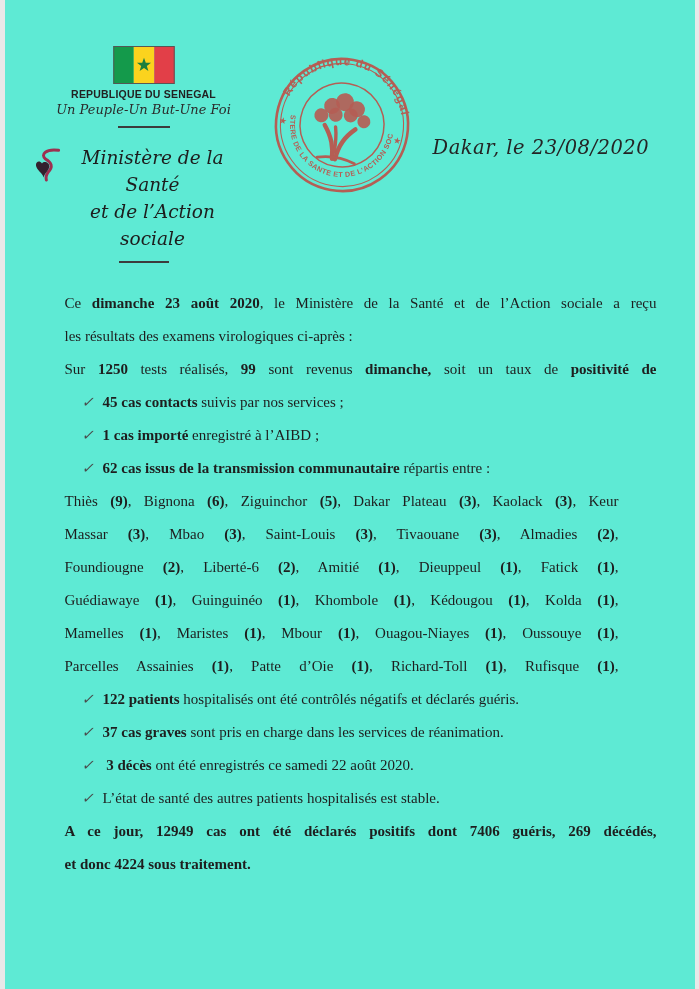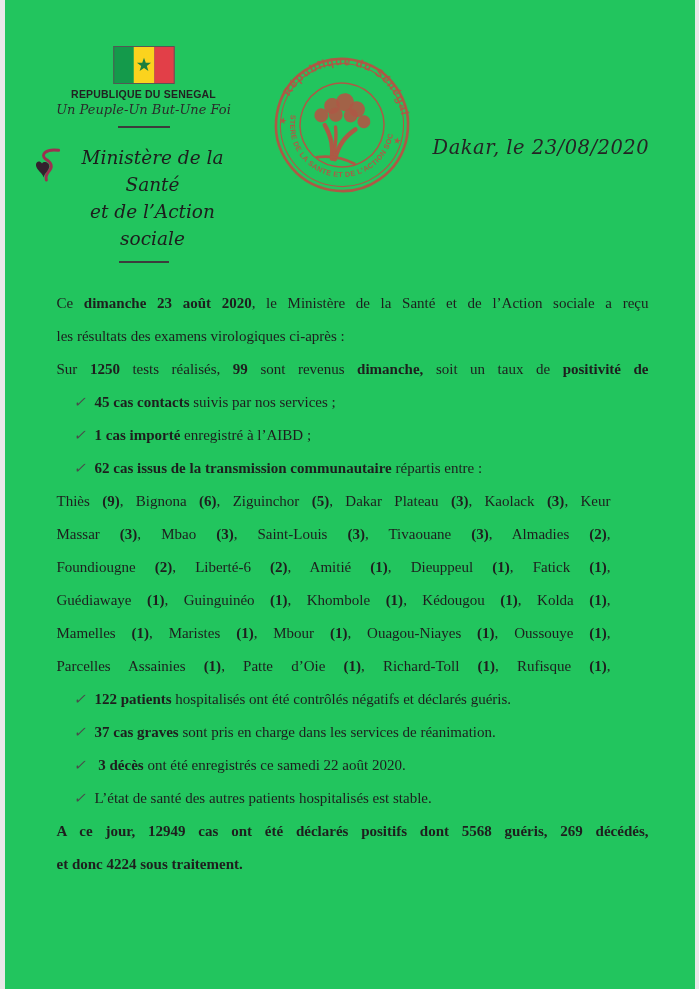--- a/index.html
+++ b/index.html
@@ -1,20 +1,20 @@
 <!DOCTYPE html>
 <html><head>
 <meta charset="utf-8">
 <style>
   html,body{margin:0;padding:0;background:#e8e8e8;}
   .page{
     position:relative;
     width:690px;height:989px;
     margin:0 auto;
-    background:#22c55e;
+    background:#5eead4;
     color:#1f1f1f;
     font-family:"Liberation Serif", serif;
     overflow:hidden;
   }
   
   .letterhead{position:absolute;left:36px;top:46px;width:206px;text-align:center;}
   .flag{display:block;margin:0 auto;}
   .republic{font-family:"Liberation Sans",sans-serif;font-weight:700;font-size:10.5px;letter-spacing:.2px;margin-top:4px;color:#222;}
   .motto{font-family:"DejaVu Serif",serif;font-style:italic;font-size:13px;margin-top:2px;color:#2b2b2b;}
   .lh-divider{width:52px;border-top:2px solid #3c3c3c;margin:9px auto 3px;height:0;}
@@ -25,21 +25,21 @@
   
   .stamp{position:absolute;left:252px;top:40px;}
   
   .place-date{position:absolute;left:428px;top:136px;font-family:"DejaVu Serif",serif;font-style:italic;font-size:19.5px;color:#242424;letter-spacing:.5px;}
   
   .title-block{position:absolute;top:224px;left:0;width:652px;text-align:center;}
   .doc-title span{font-family:"Liberation Sans",sans-serif;font-weight:700;font-size:19px;letter-spacing:.3px;border-bottom:2.5px solid #161616;padding-bottom:1px;color:#141414;}
   .doc-subtitle{margin-top:7px;}
   .doc-subtitle span{font-family:"Liberation Serif",serif;font-weight:700;font-style:italic;font-size:17.5px;letter-spacing:.6px;border-bottom:2px solid #161616;padding-bottom:0px;color:#141414;}
   
-  .doc-body{position:absolute;top:287px;left:52px;width:592px;font-size:15px;line-height:33px;color:#1e1e1e;}
+  .doc-body{position:absolute;top:287px;left:60px;width:592px;font-size:15px;line-height:33px;color:#1e1e1e;}
   .tline{height:33px;text-align:justify;text-align-last:justify;white-space:normal;}
   .tline-last{text-align-last:left;}
   .check-item{position:relative;height:33px;padding-left:38px;box-sizing:border-box;}
   .check{position:absolute;left:17px;top:0;font-size:14.5px;color:#4a4a4a;font-style:italic;}
   .locations{width:554px;}
   b{font-weight:700;}
 </style>
 </head>
 <body>
 
@@ -152,18 +152,18 @@
     <div class="check-item">
       <span class="check">✓</span>
       <span class="check-text"><b>&nbsp;3 décès</b> ont été enregistrés ce samedi 22 août 2020.</span>
     </div>
     <div class="check-item">
       <span class="check">✓</span>
       <span class="check-text">L’état de santé des autres patients hospitalisés est stable.</span>
     </div>
 
     <div class="para closing">
-        <div class="tline"><b>A ce jour, 12949 cas ont été déclarés positifs dont 5568 guéris, 269 décédés,</b></div>
+        <div class="tline"><b>A ce jour, 12949 cas ont été déclarés positifs dont 7406 guéris, 269 décédés,</b></div>
         <div class="tline tline-last"><b>et donc 4224 sous traitement.</b></div>
       </div>
 
   </div>
 </div>
 
 </body></html>

